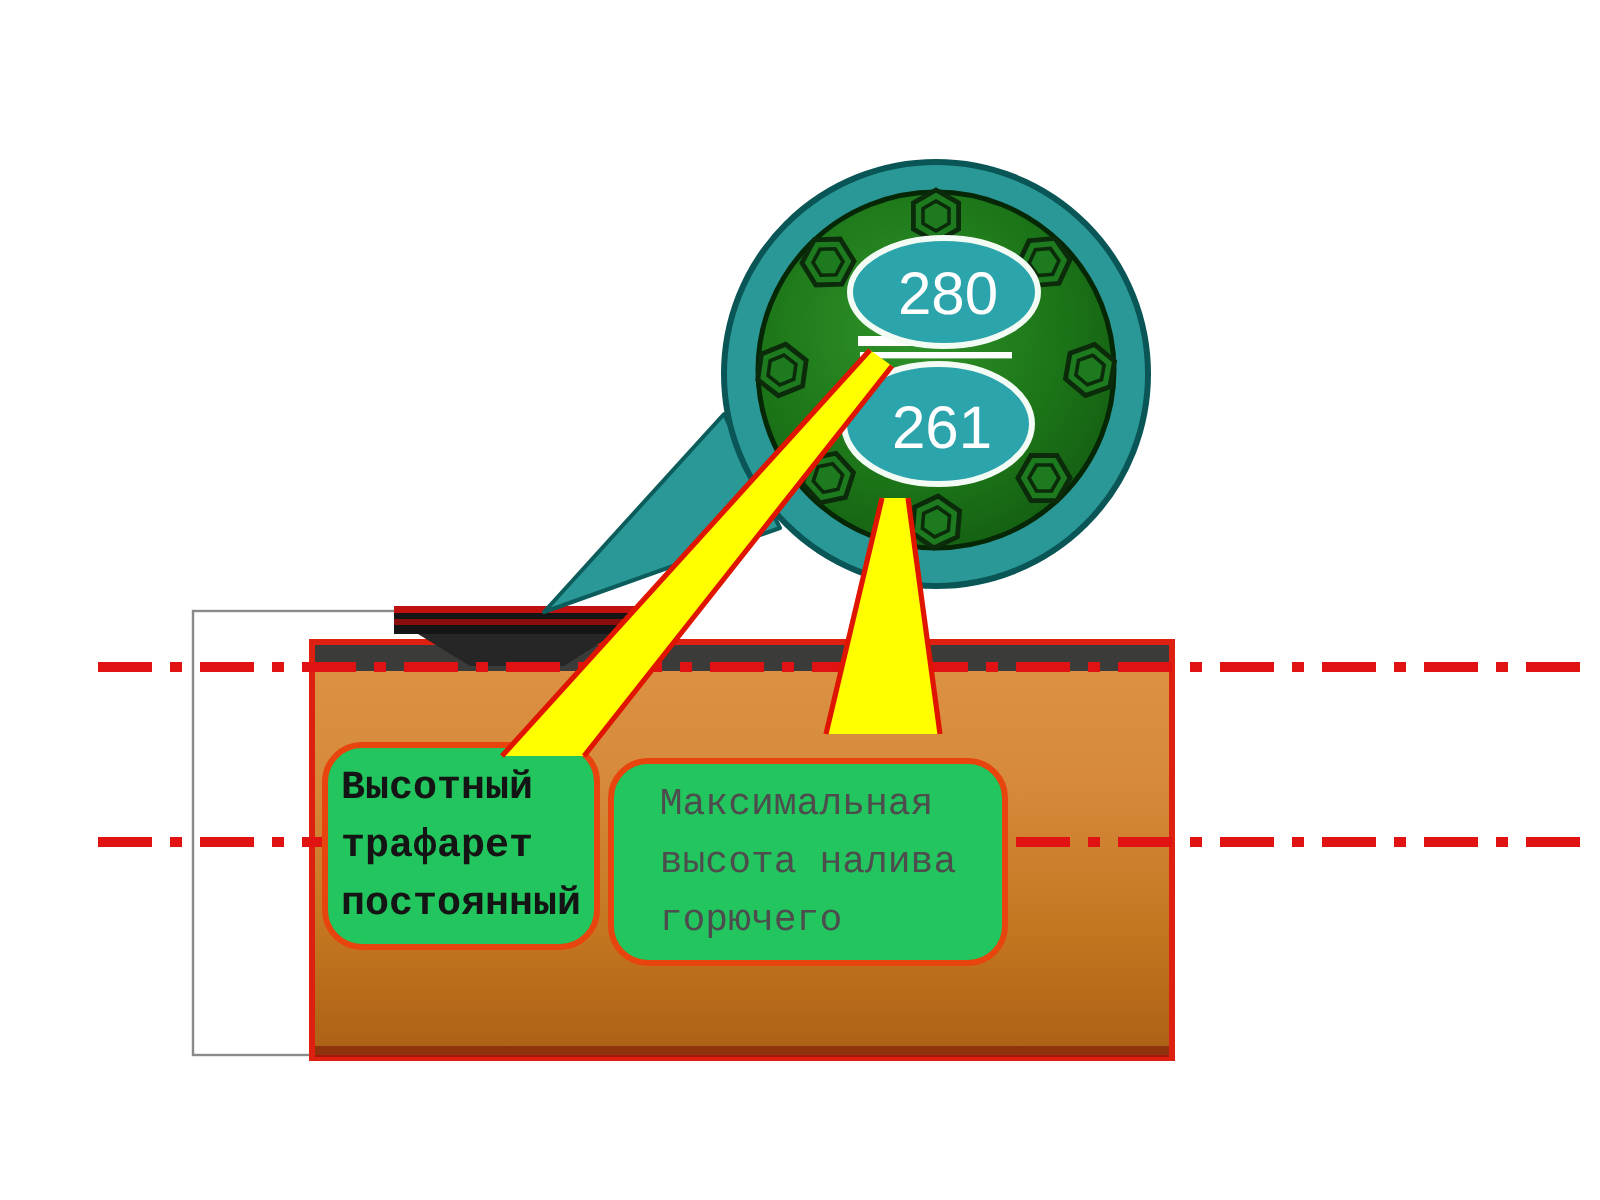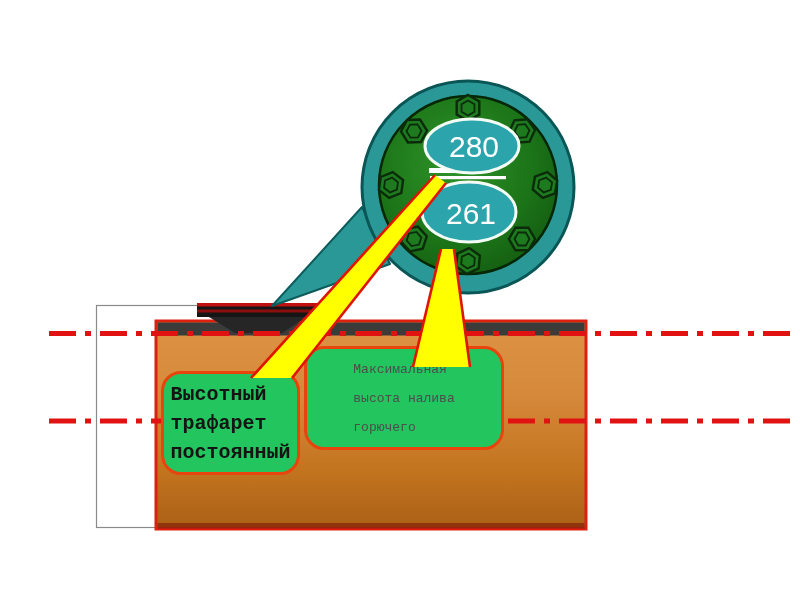--- a/index.html
+++ b/index.html
@@ -18,22 +18,22 @@
     border-radius:20px;
     display:flex;align-items:center;justify-content:center;
     text-align:left;white-space:pre-line;
     font-family:Liberation Mono, monospace;
   }
   #box-stencil{
     left:161px;top:371px;width:133px;height:98px;
     font-weight:700;font-size:20px;line-height:29px;color:#141414;
   }
   #box-maxfill{
-    left:304px;top:346px;width:194px;height:98px;
-    font-weight:400;font-size:13px;line-height:29px;color:#4d4d4d;
+    left:304px;top:379px;width:194px;height:98px;
+    font-weight:400;font-size:19px;line-height:29px;color:#4d4d4d;
   }
   svg text{font-family:"Liberation Sans",sans-serif;}
 </style>
 </head>
 <body>
 
 <svg id="diagram-svg" class="layer" viewBox="0 0 800 600">
   <defs>
     <linearGradient id="tankGrad" x1="0" y1="0" x2="0" y2="1">
       <stop offset="0%" stop-color="#dd9344"></stop>

